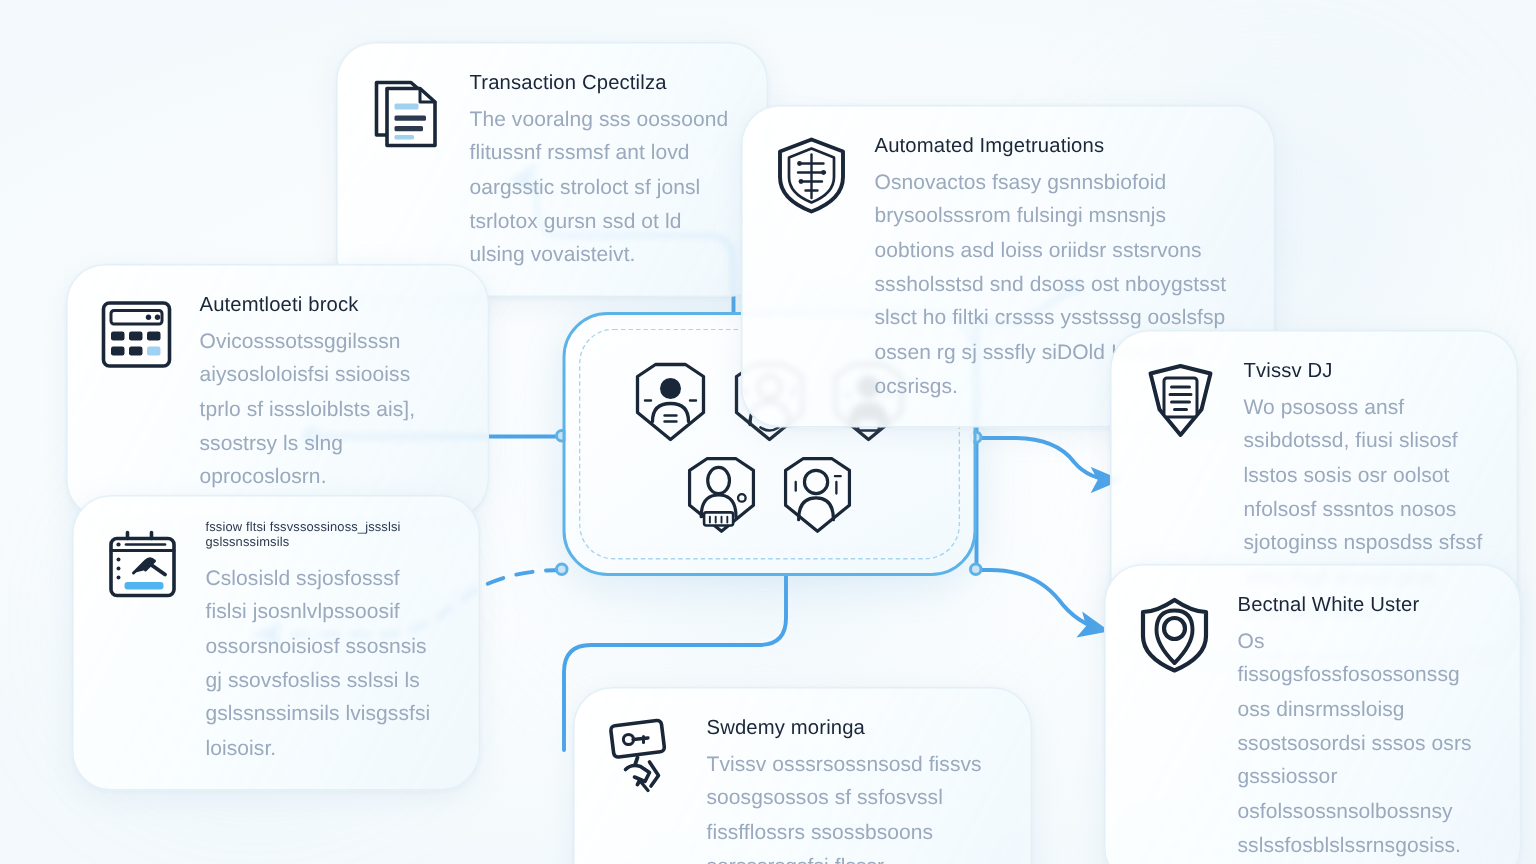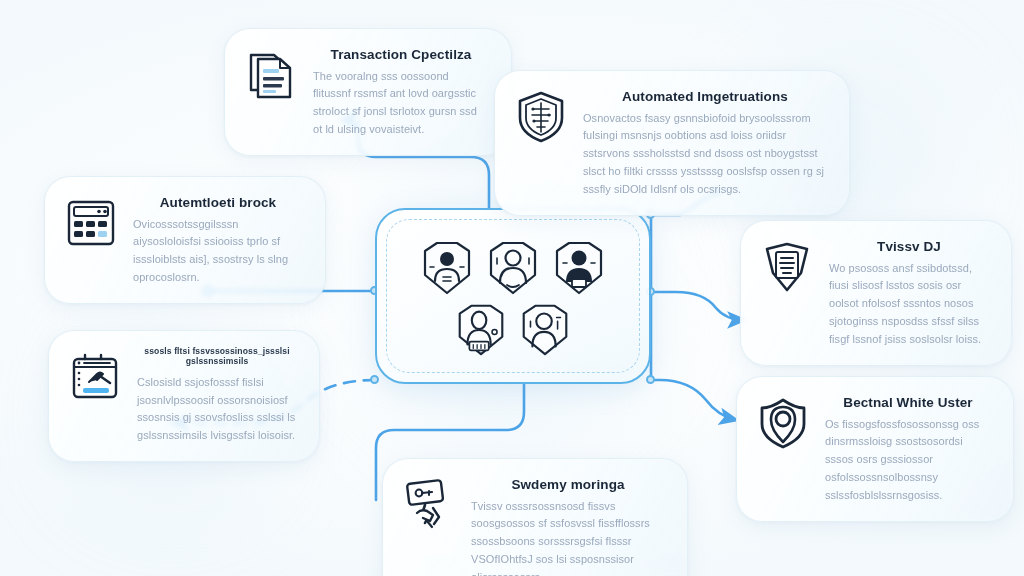--- a/index.html
+++ b/index.html
@@ -66,29 +66,28 @@
     align-items: center;
     justify-content: center;
     margin-top: 2px;
   }
   .card-icon svg { display: block; }
 
   .card-text { flex: 1 1 auto; min-width: 0; padding-top: 2px; }
 
   .card-title {
     font-size: 13.5px;
-    font-weight: bold;
+    font-weight: normal;
     color: #1a2738;
     letter-spacing: .1px;
     margin-bottom: 5px;
     line-height: 1.15;
-    text-align: center;
   }
   .card-body {
-    font-size: 11px;
+    font-size: 14px;
     line-height: 1.62;
     color: #9aa9bd;
     letter-spacing: .05px;
   }
 
   
   #card-transaction   { left: 224px; top: 28px;  width: 288px; }
   #card-integrations  { left: 494px; top: 70px;  width: 356px; }
   #card-block         { left: 44px;  top: 176px; width: 282px; }
   #card-report        { left: 740px; top: 220px; width: 272px; }
@@ -334,21 +333,21 @@
       <path d="M15 7 L15 3 M31 7 L31 3" stroke-width="2.4"></path>
       <circle cx="9" cy="21" r="1.3" fill="#1a2738" stroke="none"></circle>
       <circle cx="9" cy="27" r="1.3" fill="#1a2738" stroke="none"></circle>
       <circle cx="9" cy="33" r="1.3" fill="#1a2738" stroke="none"></circle>
       <path d="M19 30 L27 22 Q30 19 33 22 L27 28" fill="#1a2738" stroke="#1a2738" stroke-width="2"></path>
       <path d="M30 24 L40 31" stroke-width="2.6"></path>
       <rect x="13" y="36" width="26" height="5" rx="2" fill="#4fb4ef" stroke="none"></rect>
     </svg>
   </div>
   <div class="card-text">
-    <div class="card-title">ssosls fltsi fssvssossinoss_jssslsi gslssnssimsils</div>
+    <div class="card-title">fssiow fltsi fssvssossinoss_jssslsi gslssnssimsils</div>
     <div class="card-body">Cslosisld ssjosfosssf fislsi jsosnlvlpssoosif ossorsnoisiosf ssosnsis gj ssovsfosliss sslssi ls gslssnssimsils lvisgssfsi loisoisr.</div>
   </div>
 </div>
 
 <div class="card" id="card-white">
   <div class="card-icon">
     <svg width="52" height="52" viewBox="0 0 52 52" fill="none" stroke="#1a2738" stroke-width="2.8" stroke-linejoin="round" stroke-linecap="round">
       <path d="M26 3 Q14 11 5 11 L5 27 Q5 41 26 50 Q47 41 47 27 L47 11 Q38 11 26 3 Z" fill="#ffffff"></path>
       <path d="M26 10 Q26 10 26 10 Q38 10 38 23 Q38 33 26 45 Q14 33 14 23 Q14 10 26 10 Z" fill="none" stroke-width="2.6"></path>
       <circle cx="26" cy="22" r="7" fill="none" stroke-width="2.8"></circle>

